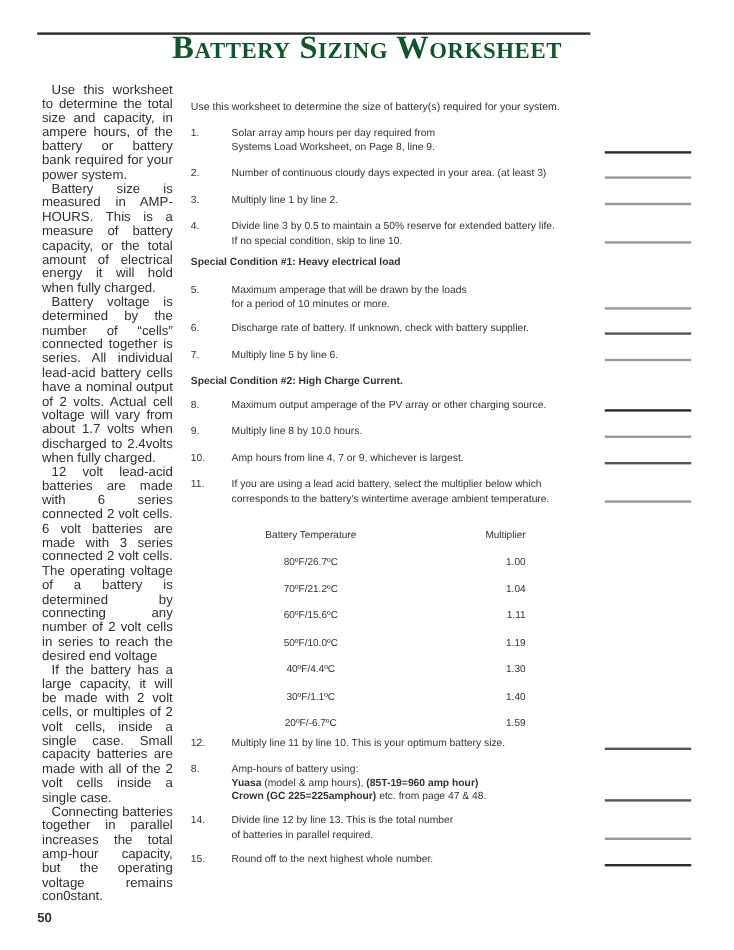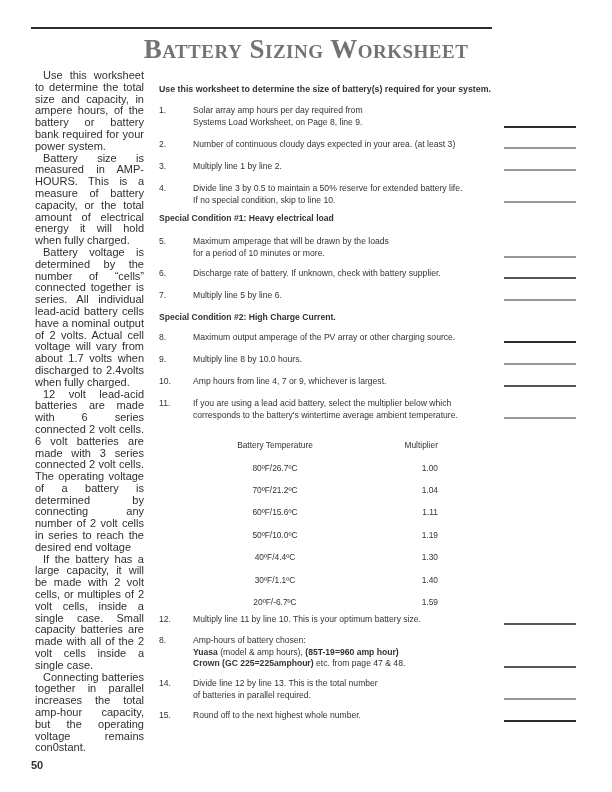--- a/index.html
+++ b/index.html
@@ -1,35 +1,35 @@
 <!DOCTYPE html>
 <html><head>
 <meta charset="utf-8">
 <style>
   html, body { margin:0; padding:0; background:#ffffff; }
   body { width:612px; height:792px; position:relative; overflow:hidden;
          font-family:"Liberation Sans", sans-serif; color:#2b2b2e; }
   .top-rule { position:absolute; left:31px; top:27px; width:461px; height:2px; background:#2b2b30; }
-  .title { position:absolute; left:0; width:612px; top:34px; text-align:center;
+  .title { position:absolute; left:0; width:612px; top:24px; text-align:center;
            font-family:"Liberation Serif", serif; font-weight:bold; font-size:27px;
-           font-variant:small-caps; letter-spacing:0.5px; color:#737373; }
+           font-variant:small-caps; letter-spacing:0.5px; color:#14532d; }
   .sidebar { position:absolute; left:35px; top:70px; width:109px; font-size:11px; line-height:11.8px;
              text-align:justify; color:#2f2f33; }
   .sidebar p { margin:0; text-indent:8px; }
   .main { position:absolute; left:159px; top:84px; width:420px; font-size:8.6px; color:#333; }
-  .intro { font-weight:bold; font-size:8.8px; position:absolute; left:0; top:0; }
+  .intro { font-weight:normal; font-size:8.8px; position:absolute; left:0; top:0; }
   .item { position:absolute; left:0; width:340px; line-height:11.5px; }
   .item .num { position:absolute; left:0; top:0; }
   .item .txt { margin-left:34px; display:block; }
   .blank { position:absolute; left:345px; width:72px; height:1.5px; background:#555; }
   .blank.light { background:#999; height:2px; }
   .blank.dark { background:#2b2b30; height:2px; }
   .section { position:absolute; left:0; font-weight:bold; font-size:8.6px; }
   .tbl-row { position:absolute; left:0; width:420px; font-size:8.4px; }
-  .tbl-row .c1 { position:absolute; left:39px; width:154px; text-align:center; }
+  .tbl-row .c1 { position:absolute; left:23px; width:154px; text-align:center; }
   .tbl-row .c2 { position:absolute; left:205px; width:74px; text-align:right; }
   b.bold { font-weight:bold; }
   .page-num { position:absolute; left:31px; top:759px; font-weight:bold; font-size:11px; color:#333; }
 </style>
 </head>
 <body>
 
 <div class="top-rule"></div>
 <div class="title">Battery Sizing Worksheet</div>
 
@@ -153,21 +153,21 @@
   </div>
 
   <div class="item" style="top:530px">
     <span class="num">12.</span>
     <span class="txt">Multiply line 11 by line 10. This is your optimum battery size.</span>
   </div>
   <div class="blank" style="top:539px"></div>
 
   <div class="item" style="top:551px; width:360px">
     <span class="num">8.</span>
-    <span class="txt"> Amp-hours of battery chosen:</span>
+    <span class="txt"> Amp-hours of battery using:</span>
     <span class="txt"><b class="bold">Yuasa</b><span> (model &amp; amp hours), </span><b class="bold">(85T-19=960 amp hour)</b></span>
     <span class="txt"><b class="bold">Crown (GC 225=225amphour)</b><span> etc. from page 47 &amp; 48.</span></span>
   </div>
   <div class="blank" style="top:582px"></div>
 
   <div class="item" style="top:594px">
     <span class="num">14.</span>
     <span class="txt">Divide line 12 by line 13. This is the total number</span>
     <span class="txt">of batteries in parallel required.</span>
   </div>

